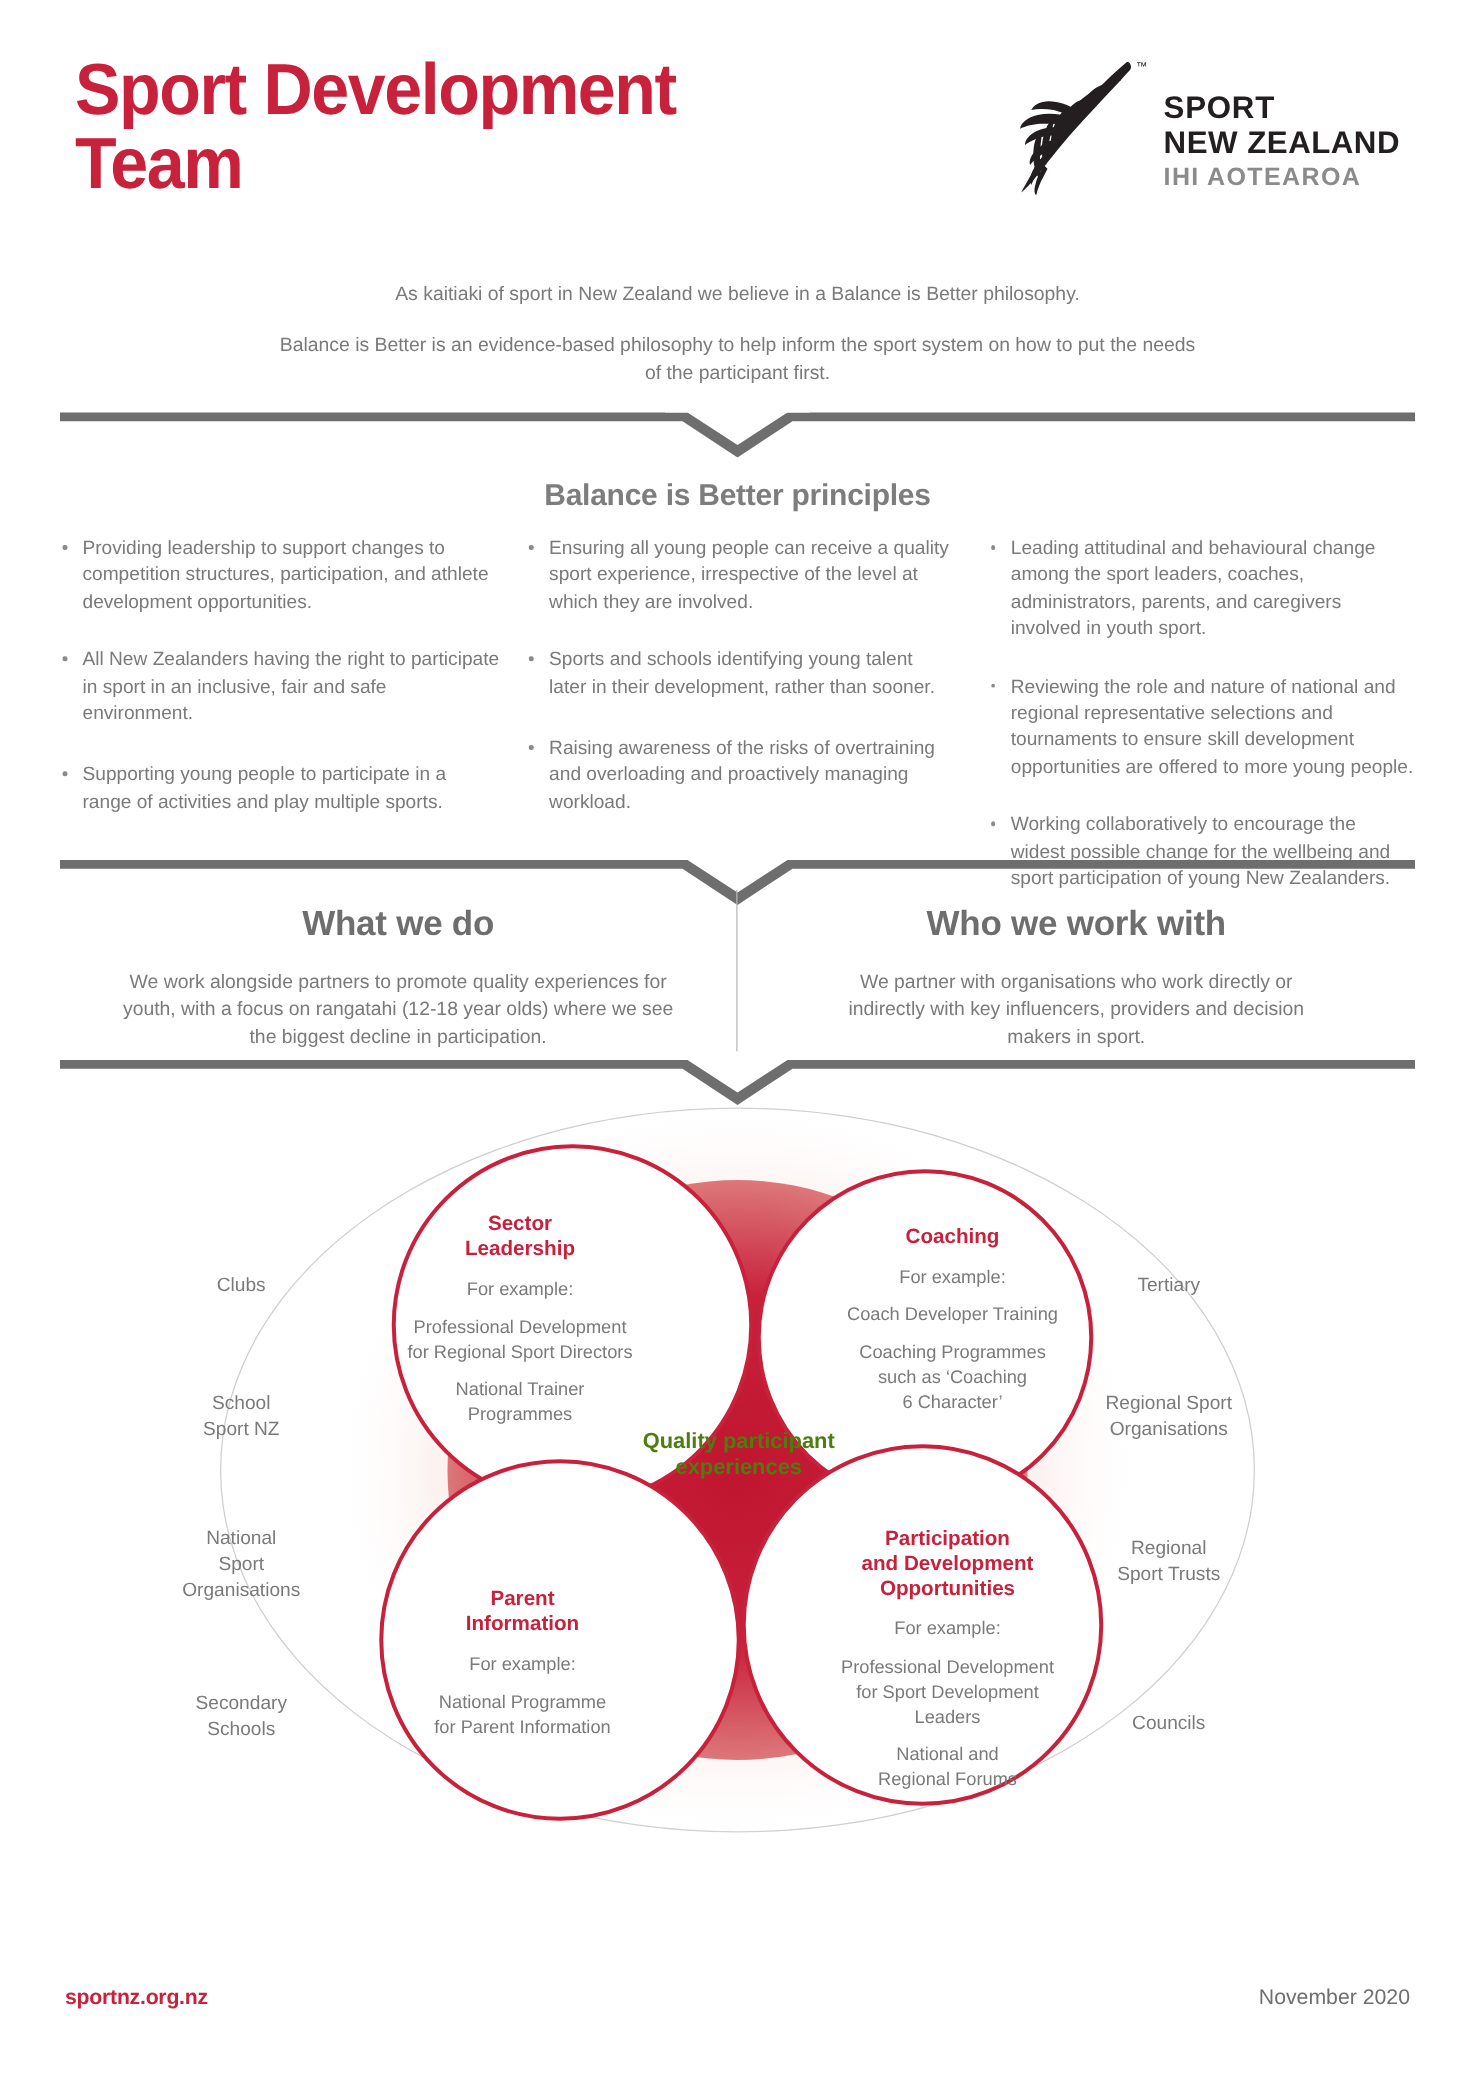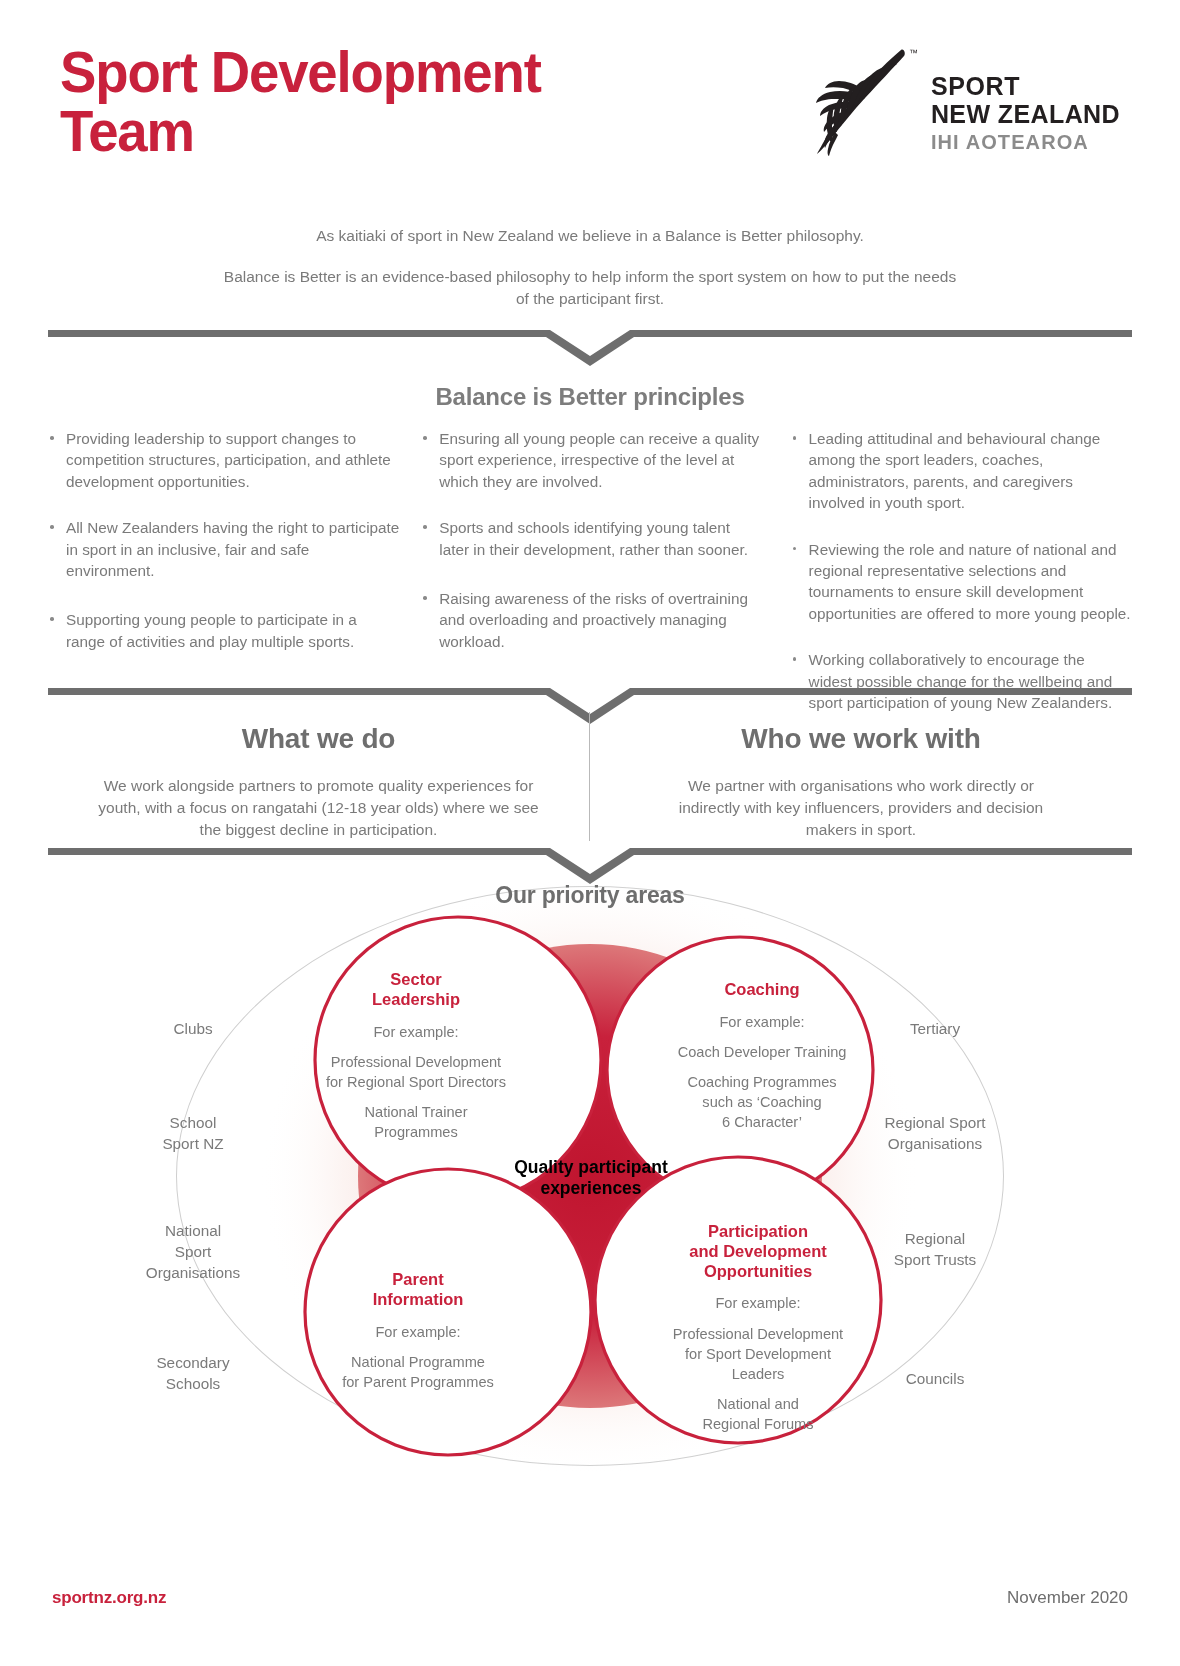--- a/index.html
+++ b/index.html
@@ -186,25 +186,25 @@
   .circle-sub { margin-bottom: 10px; }
   .circle-sub:last-child { margin-bottom: 0; }
 
   #c-sector { left: 200px; top: 90px; width: 252px; }
   #c-coaching { left: 548px; top: 100px; width: 248px; }
   #c-parent { left: 202px; top: 390px; width: 252px; }
   #c-partdev { left: 540px; top: 342px; width: 256px; }
 
   .center-label {
     position: absolute;
-    left: 418px; top: 277px;
+    left: 418px; top: 262px;
     width: 166px;
     text-align: center;
     z-index: 6;
-    color: #000000;
+    color: #4d7c0f;
     font-weight: bold;
     font-size: 17.5px;
     line-height: 1.18;
   }
 
   .side-label {
     position: absolute;
     z-index: 5;
     text-align: center;
     color: #7a7a7a;
@@ -337,23 +337,20 @@
   </div>
 
   <div class="divider" style="top:848px;">
     <div class="bar-l"></div>
     <div class="bar-r"></div>
     <svg class="chev" viewBox="0 0 116 36">
       <path d="M0 0 L0 7 L14 7 L58 36 L102 7 L116 7 L116 0 L98 0 L58 26 L18 0 Z" fill="#6e6e6e"></path>
     </svg>
   </div>
 
-  <div id="priority-head">
-    <div class="sec-h h-priority">Our priority areas</div>
-  </div>
 
   <div id="venn">
 
     <div class="ellipse-outline"></div>
 
     <svg class="venn-svg" width="1000" height="600" viewBox="0 0 1000 600">
       <defs>
         <radialGradient id="glow" cx="50%" cy="50%" r="50%">
           <stop offset="0%" stop-color="#e8a79f" stop-opacity="0.85"></stop>
           <stop offset="45%" stop-color="#eebdb4" stop-opacity="0.60"></stop>
@@ -394,21 +391,21 @@
       <div class="circle-sub" style="white-space:pre-line;">Coaching Programmes
 such as ‘Coaching
 6 Character’</div>
     </div>
 
     <div class="circle-txt" id="c-parent">
       <div class="circle-title" style="white-space:pre-line;">Parent
 Information</div>
       <div class="circle-sub">For example:</div>
       <div class="circle-sub" style="white-space:pre-line;">National Programme
-for Parent Programmes</div>
+for Parent Information</div>
     </div>
 
     <div class="circle-txt" id="c-partdev">
       <div class="circle-title" style="white-space:pre-line;">Participation
 and Development
 Opportunities</div>
       <div class="circle-sub">For example:</div>
       <div class="circle-sub" style="white-space:pre-line;">Professional Development
 for Sport Development
 Leaders</div>

